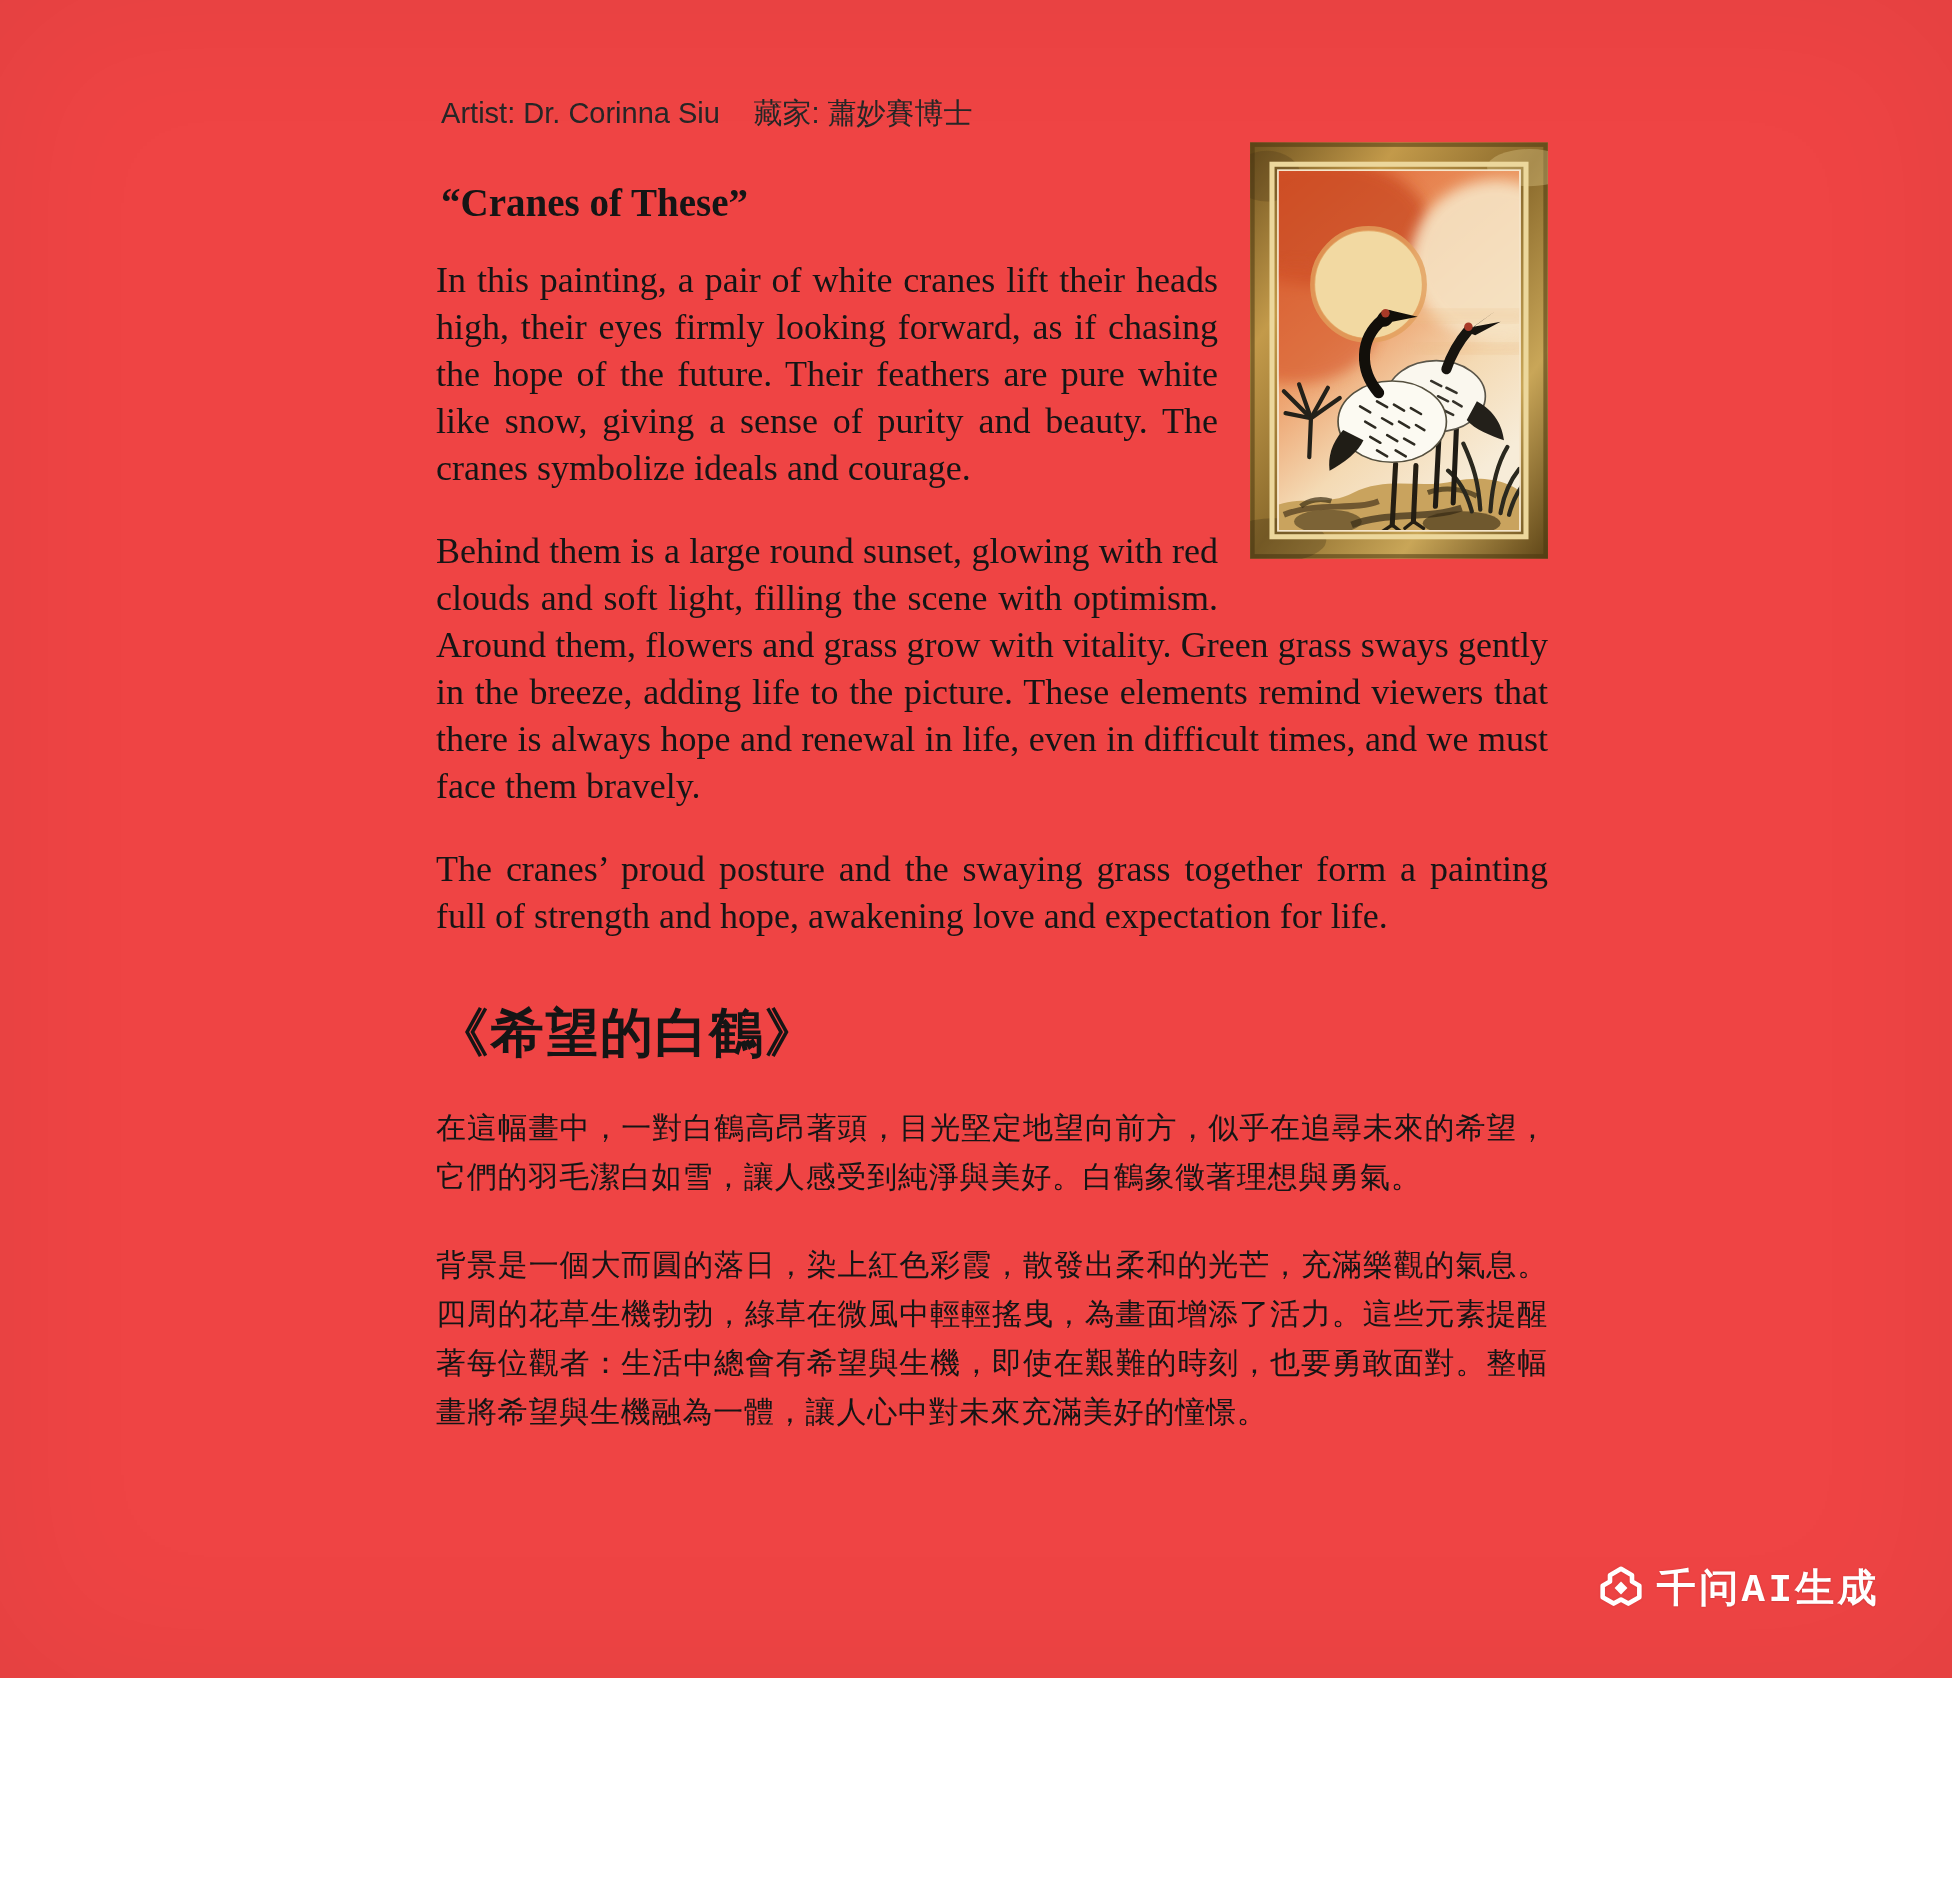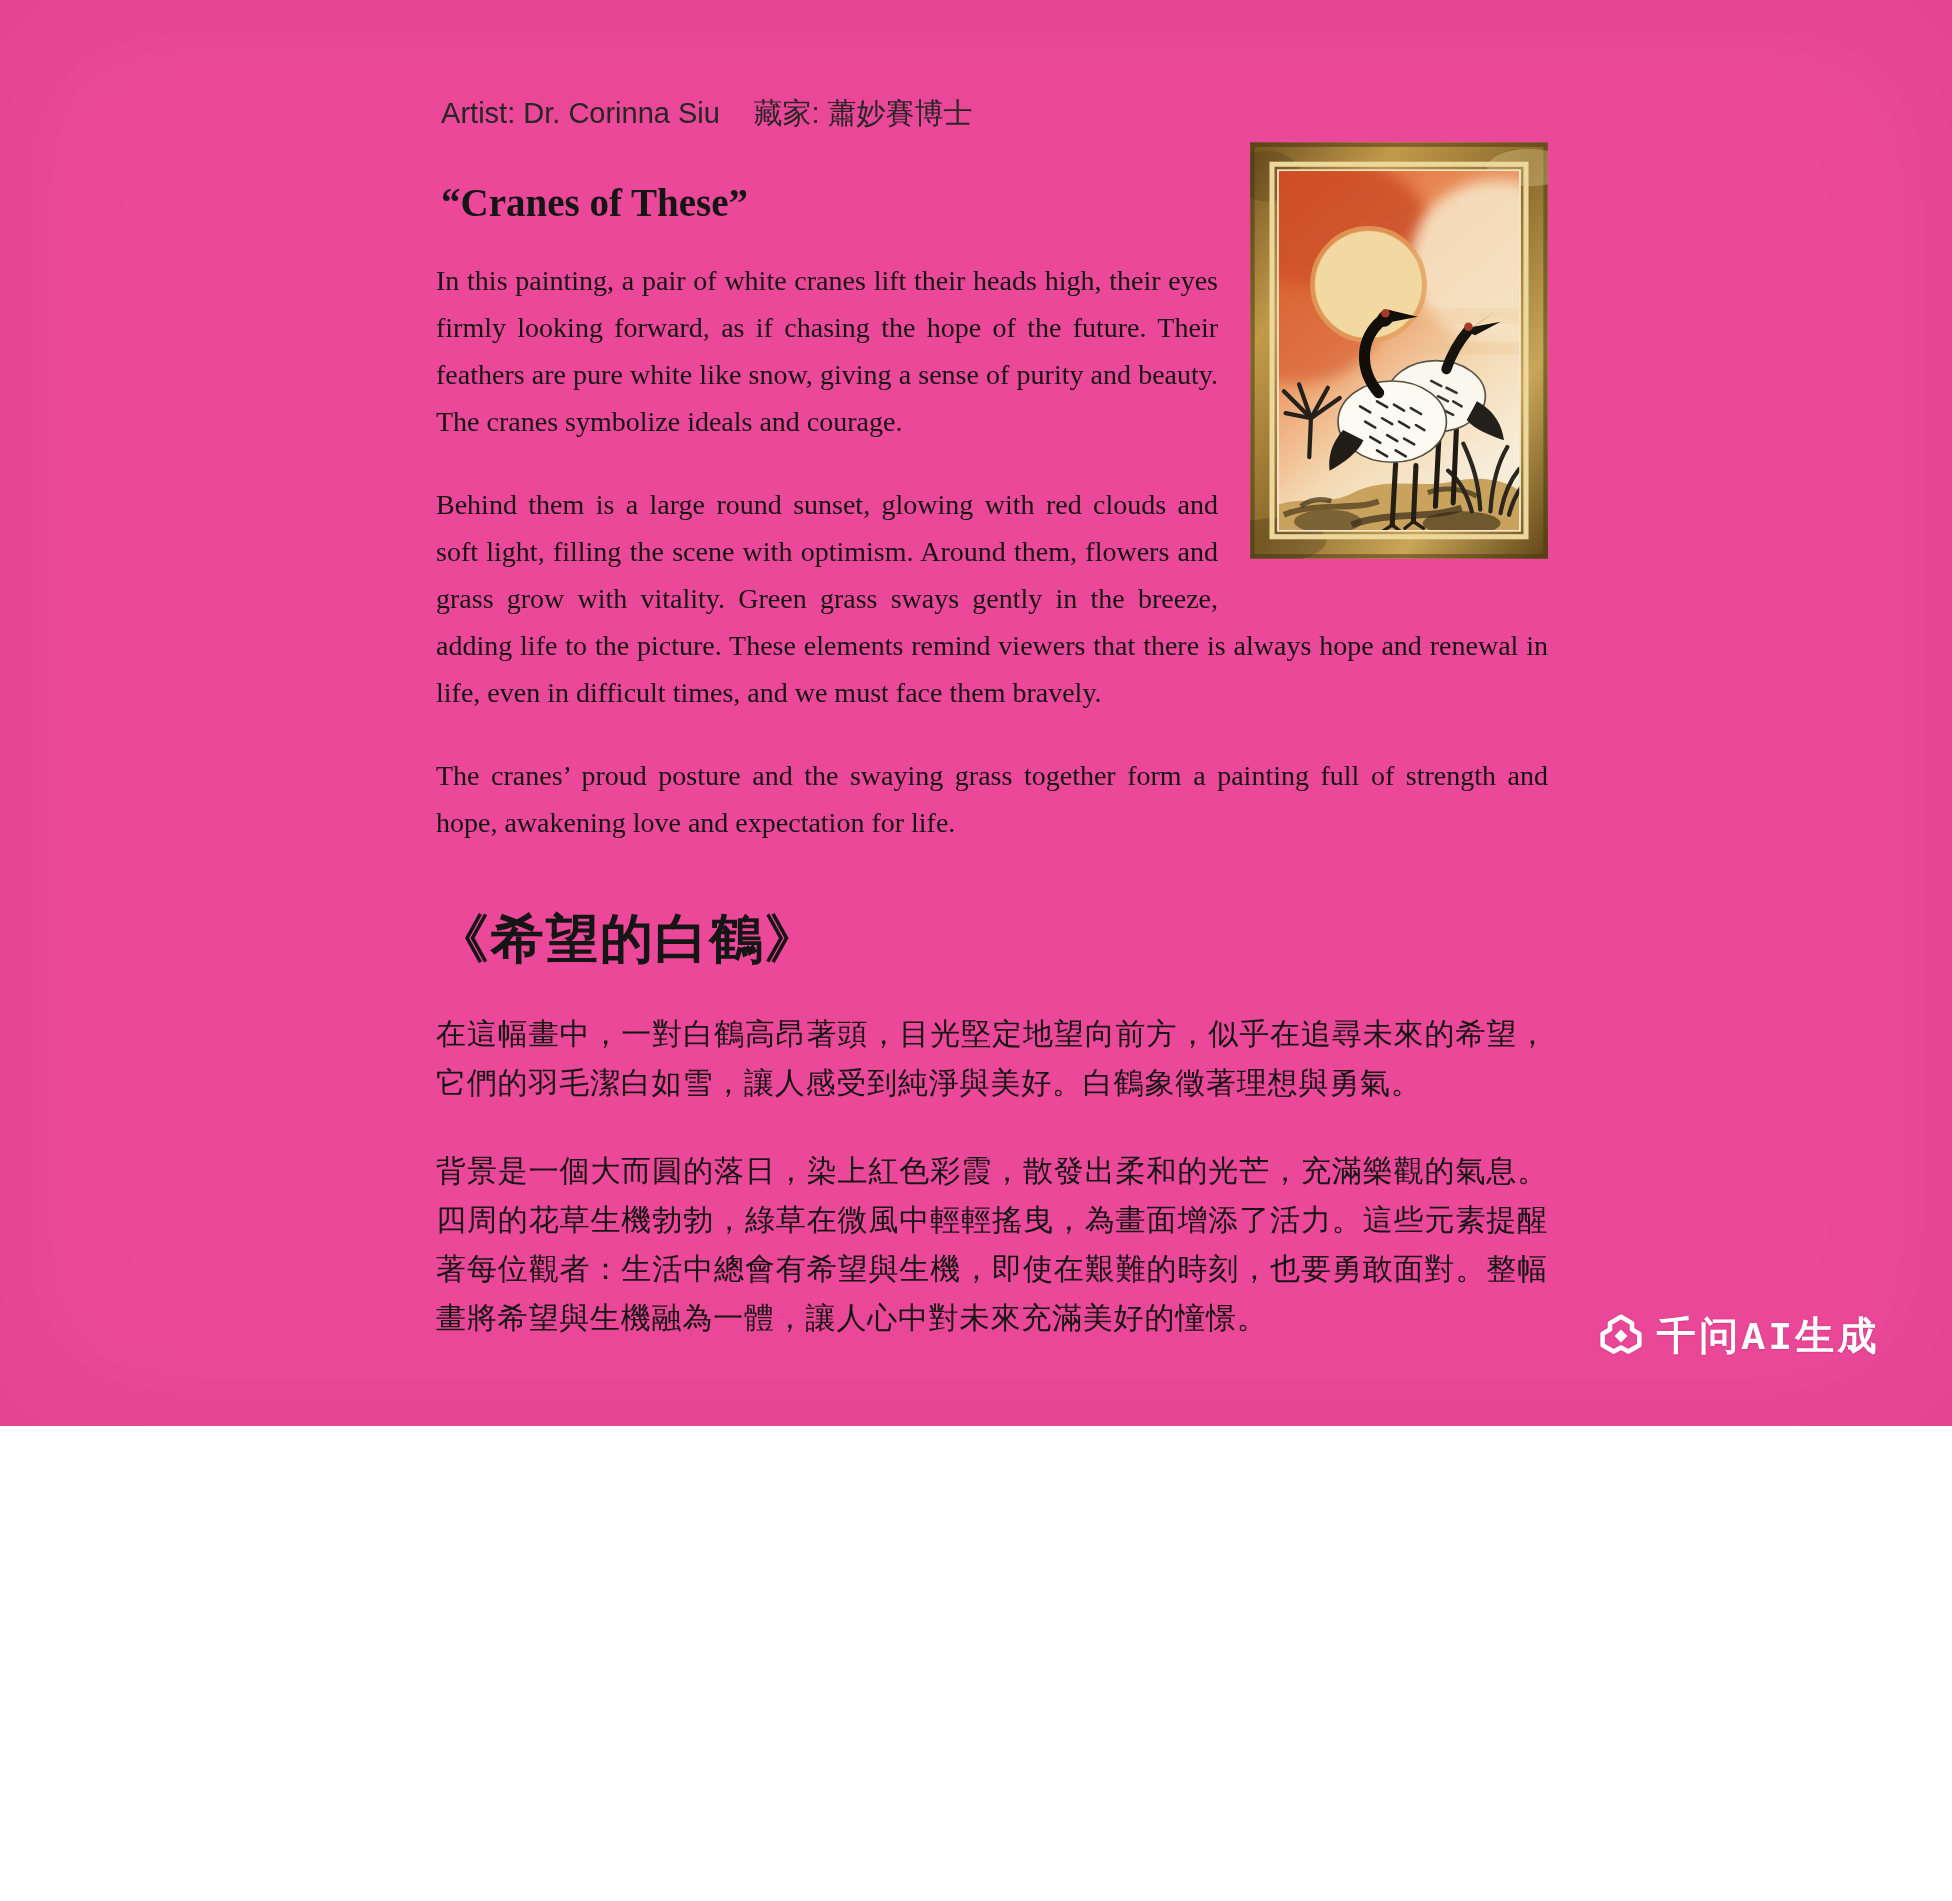--- a/index.html
+++ b/index.html
@@ -1,21 +1,21 @@
 <!DOCTYPE html>
 <html style="font-size:13.6px"><head>
 <meta charset="utf-8">
 <style>
   html, body { margin: 0; padding: 0; }
   body { background: #ffffff; }
   .page {
     position: relative;
     width: 1953px;
-    height: 1426px;
-    background: #ec4899;
+    height: 1678px;
+    background: #ef4444;
     box-shadow: inset 0 0 170px rgba(0,0,0,0.055);
     overflow: hidden;
     font-family: "Liberation Serif", serif;
     color: #151515;
   }
   .content {
     position: absolute;
     left: 436px;
     top: 95px;
     width: 1112px;
@@ -37,21 +37,21 @@
     padding: 0;
   }
   .painting svg { display: block; width: 298px; height: 417px; }
   .en-title {
     font-size: 39px;
     font-weight: bold;
     line-height: 44px;
     margin: 49px 0 0 5.1px;
   }
   p.en {
-    font-size: 28px;
+    font-size: 36px;
     line-height: 47px;
     text-align: justify;
     margin: 32px 0 0 0;
   }
   p.en + p.en { margin-top: 36px; }
   .zh-title {
     font-size: 53px;
     font-weight: bold;
     line-height: 66px;
     margin: 60px 0 0 0;

